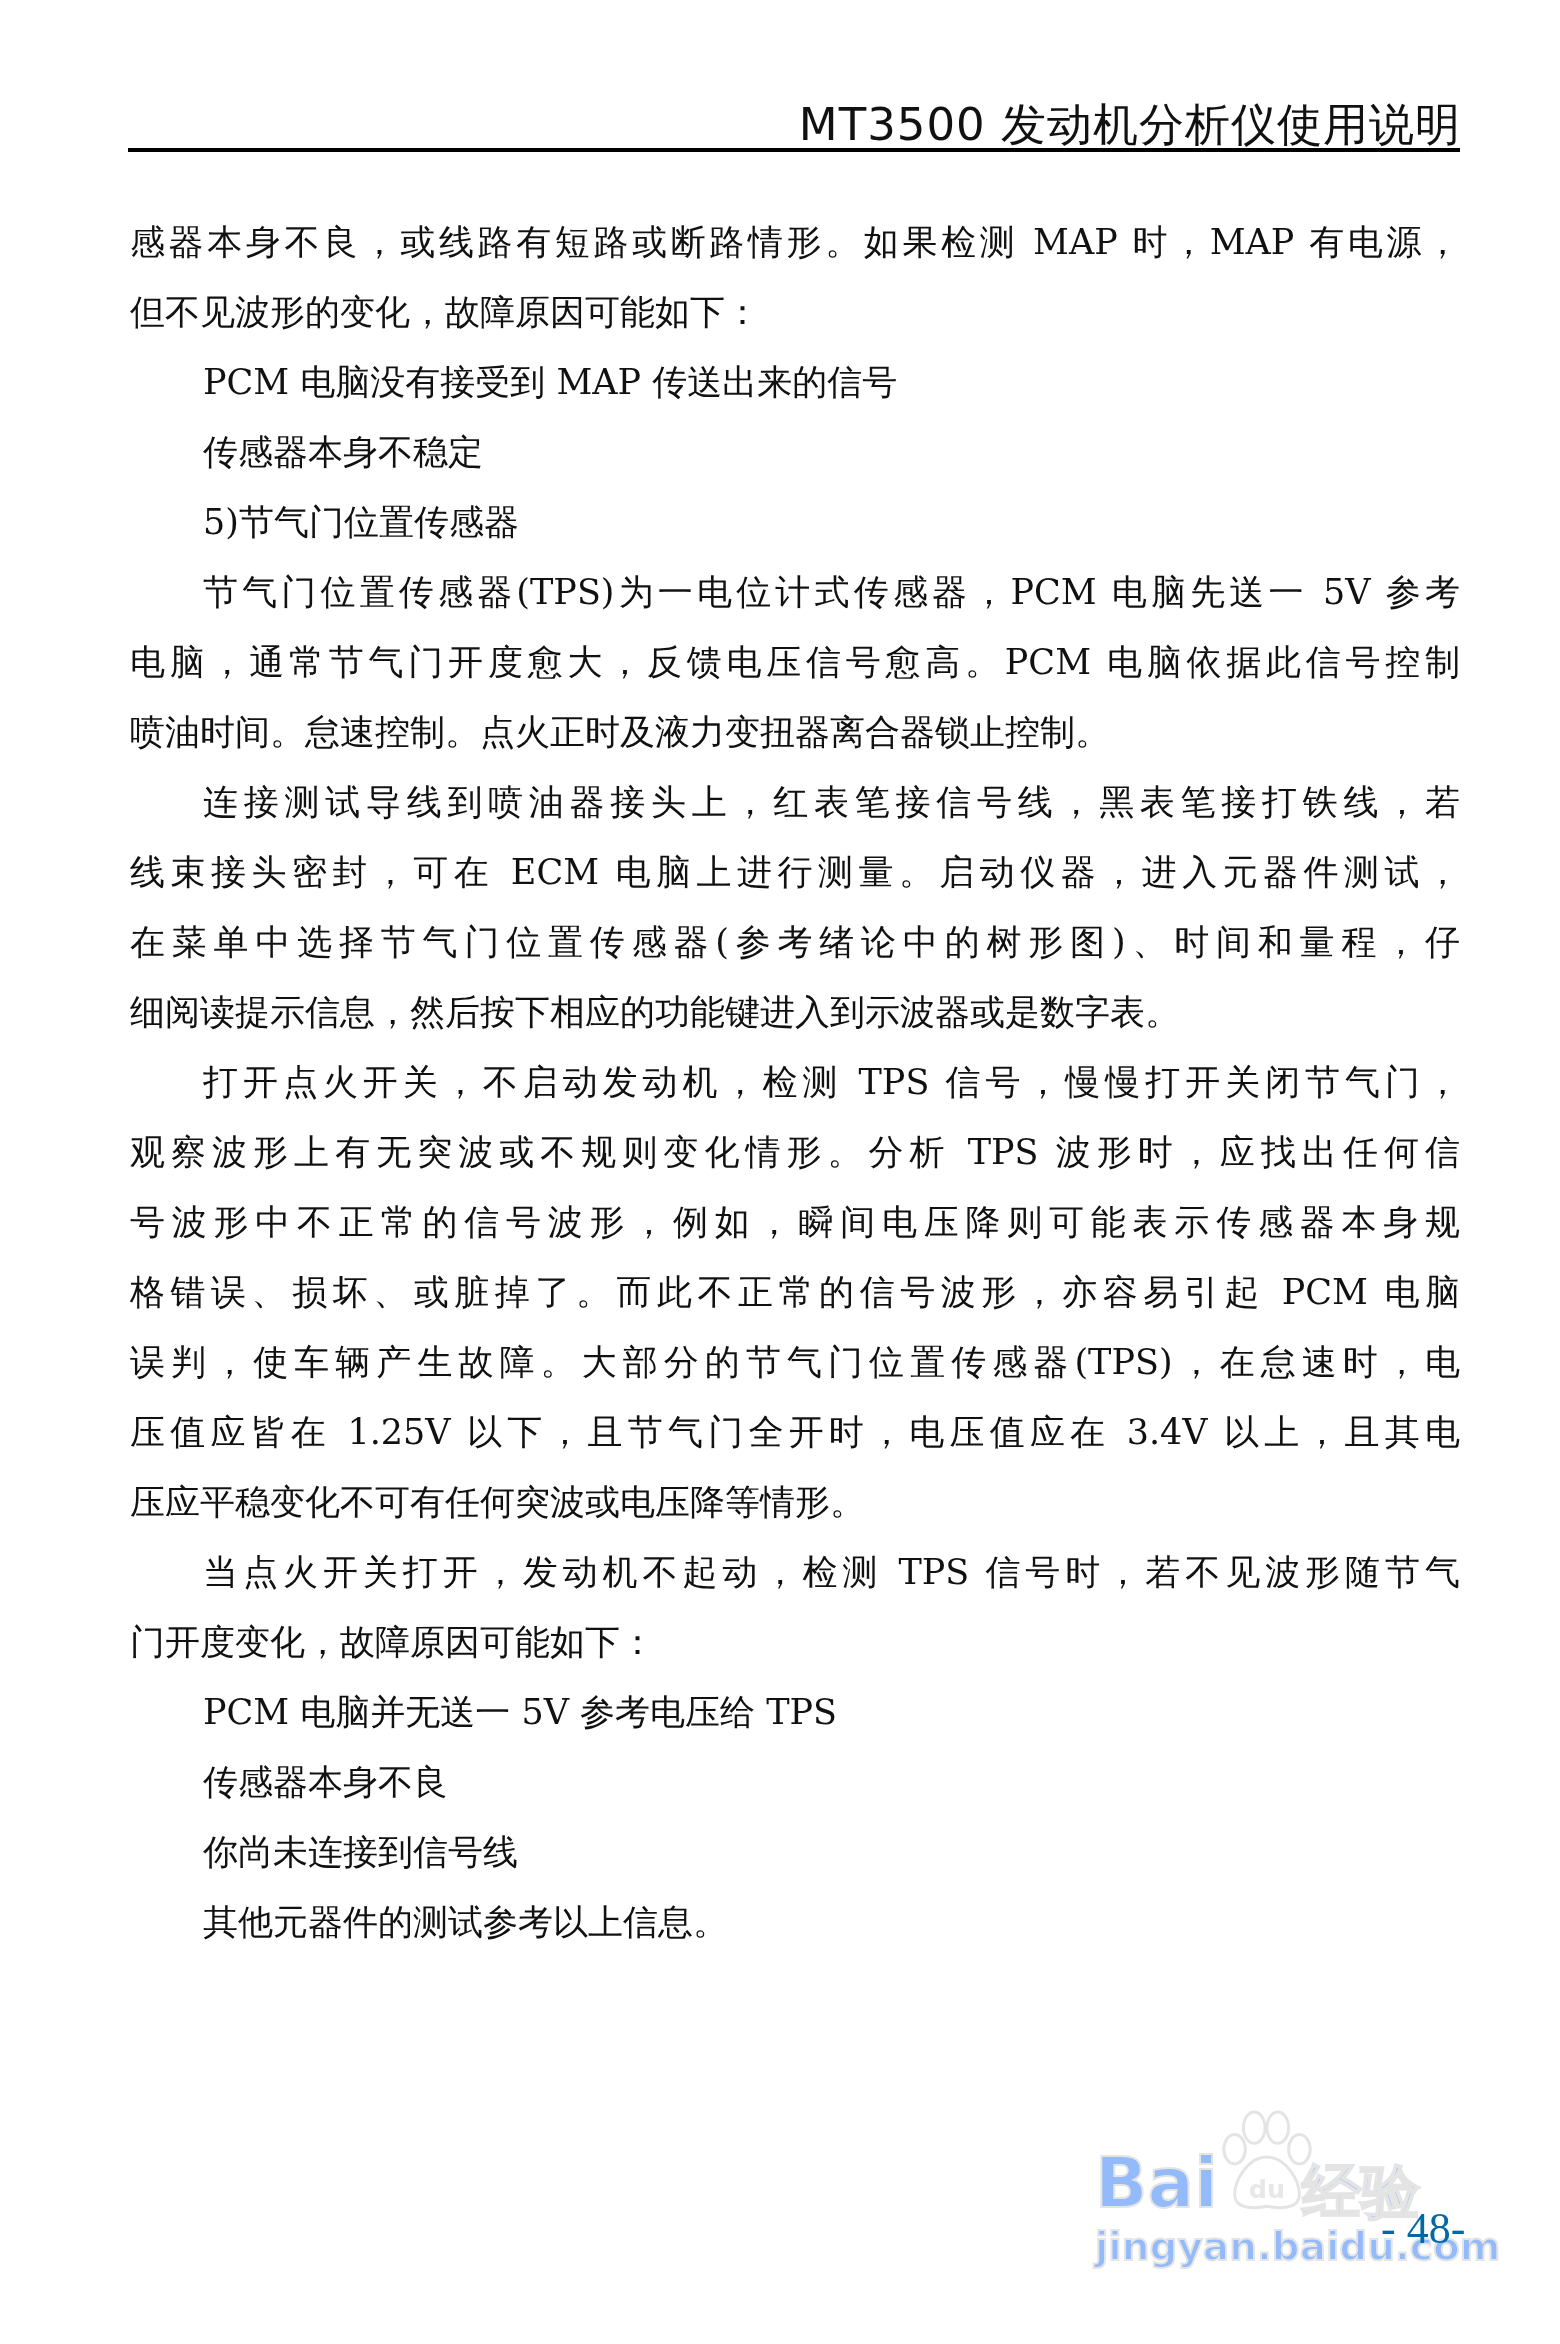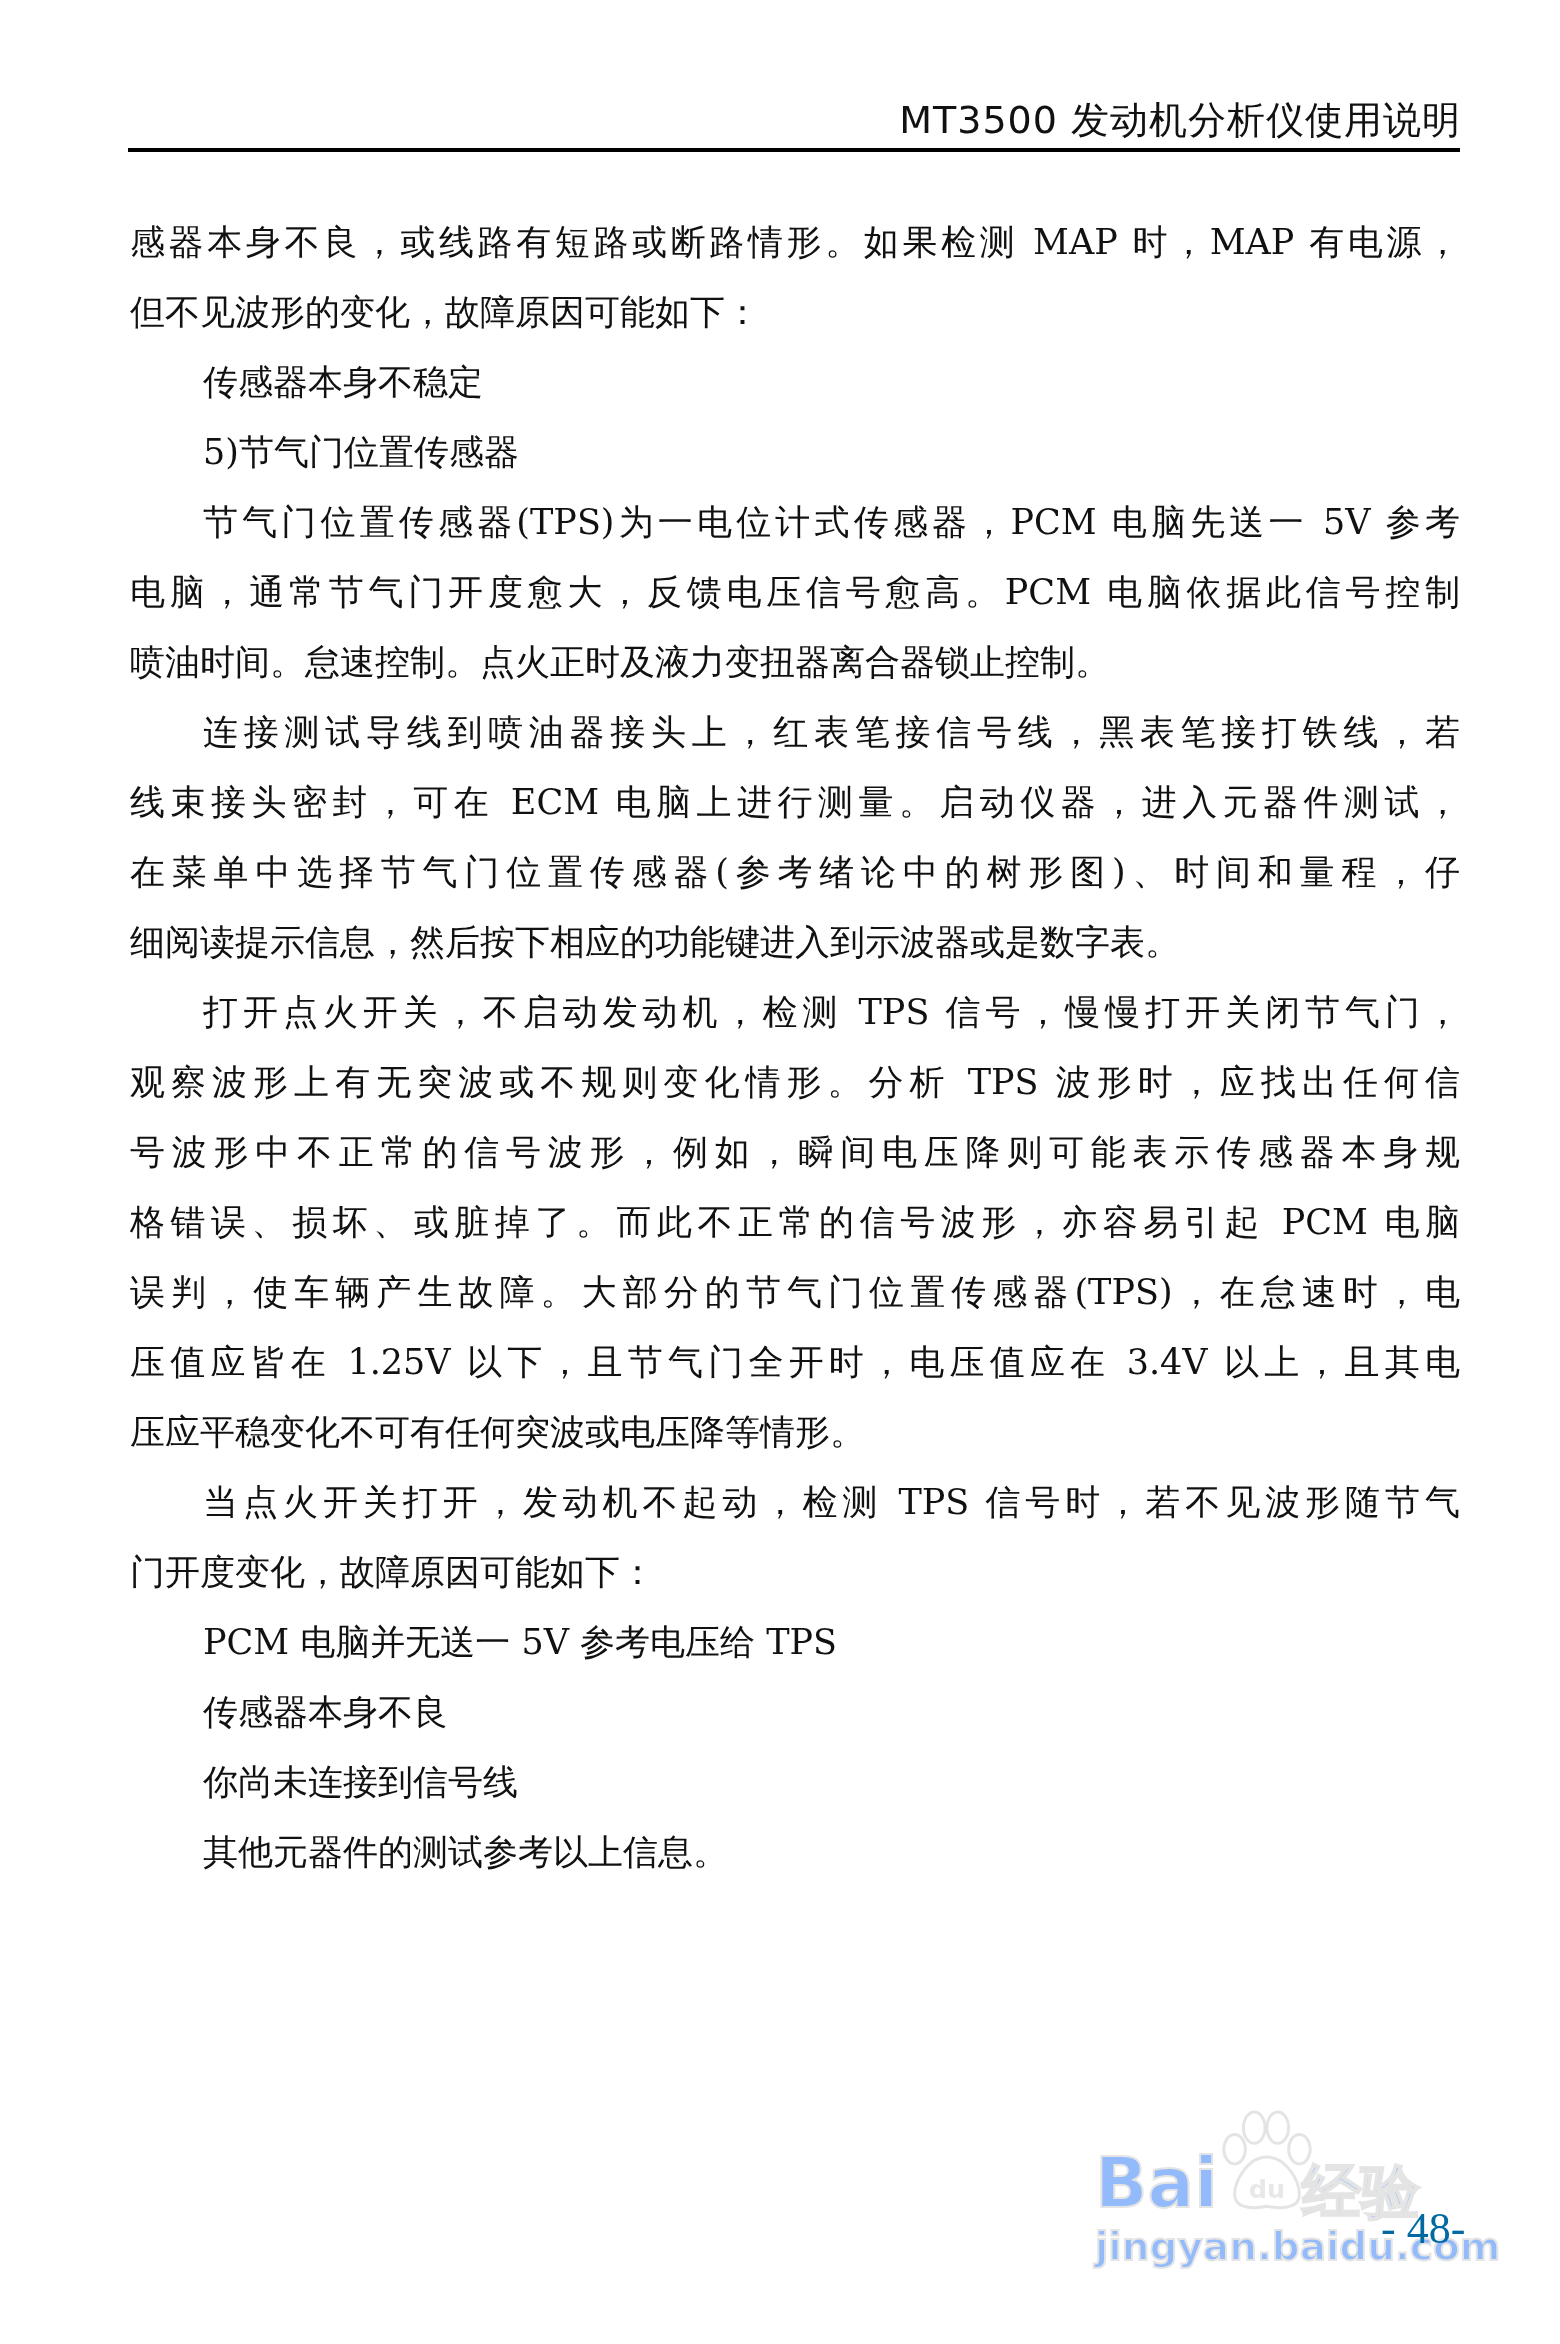--- a/index.html
+++ b/index.html
@@ -1,18 +1,18 @@
 <!DOCTYPE html>
 <html><head>
 <meta charset="utf-8">
 <style>
   html, body { margin: 0; padding: 0; background: #ffffff; }
   body { width: 1560px; height: 2344px; position: relative; overflow: hidden;
          font-family: "DejaVu Serif", "Liberation Serif", serif; color: #111; }
-  .header-title { position: absolute; right: 99px; top: 95px; font-size: 38px;
+  .header-title { position: absolute; right: 99px; top: 95px; font-size: 45px;
                   font-family: "DejaVu Sans", "Liberation Sans", sans-serif; letter-spacing: 1px; color: #111; }
   .header-rule { position: absolute; left: 128px; top: 148px; width: 1332px; height: 3.9px; background: #000; }
   .content { position: absolute; left: 130px; top: 207px; width: 1330px; font-size: 35px; line-height: 70px; }
   .line { display: block; white-space: nowrap; text-align: justify; text-align-last: justify; height: 70px; }
   .line.last { text-align-last: left; }
   .line.indent { padding-left: 73px; text-align-last: left; }
   .line.pind { padding-left: 73px; }
   .page-number { position: absolute; left: 1381px; top: 2203px; font-size: 44px; font-family: "Liberation Serif", serif; color: #0369a1; }
   .watermark { position: absolute; left: 1095px; top: 2108px; width: 414px; height: 167px; opacity: 0.55; }
   .wm-text { position: absolute; font-family: "DejaVu Sans", "Liberation Sans", sans-serif; font-weight: bold;
@@ -26,20 +26,21 @@
 <body>
 
 <div>
   <div class="header-title">MT3500 发动机分析仪使用说明</div>
   <div class="header-rule"></div>
 </div>
 
 <div class="content">
   <span class="line">感器本身不良，或线路有短路或断路情形。如果检测 MAP 时，MAP 有电源，</span>
   <span class="line last">但不见波形的变化，故障原因可能如下：</span>
+  <span class="line indent">PCM 电脑没有接受到 MAP 传送出来的信号</span>
   <span class="line indent">传感器本身不稳定</span>
   <span class="line indent">5)节气门位置传感器</span>
   <span class="line pind">节气门位置传感器(TPS)为一电位计式传感器，PCM 电脑先送一 5V 参考</span>
   <span class="line">电脑，通常节气门开度愈大，反馈电压信号愈高。PCM 电脑依据此信号控制</span>
   <span class="line last">喷油时间。怠速控制。点火正时及液力变扭器离合器锁止控制。</span>
   <span class="line pind">连接测试导线到喷油器接头上，红表笔接信号线，黑表笔接打铁线，若</span>
   <span class="line">线束接头密封，可在 ECM 电脑上进行测量。启动仪器，进入元器件测试，</span>
   <span class="line">在菜单中选择节气门位置传感器(参考绪论中的树形图)、时间和量程，仔</span>
   <span class="line last">细阅读提示信息，然后按下相应的功能键进入到示波器或是数字表。</span>
   <span class="line pind">打开点火开关，不启动发动机，检测 TPS 信号，慢慢打开关闭节气门，</span>

